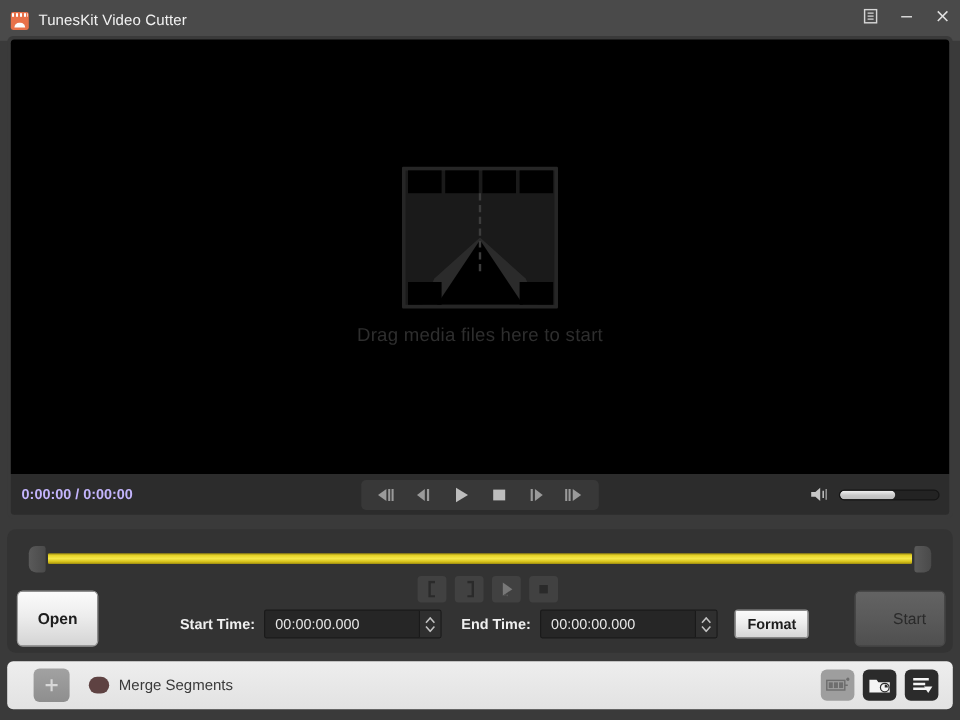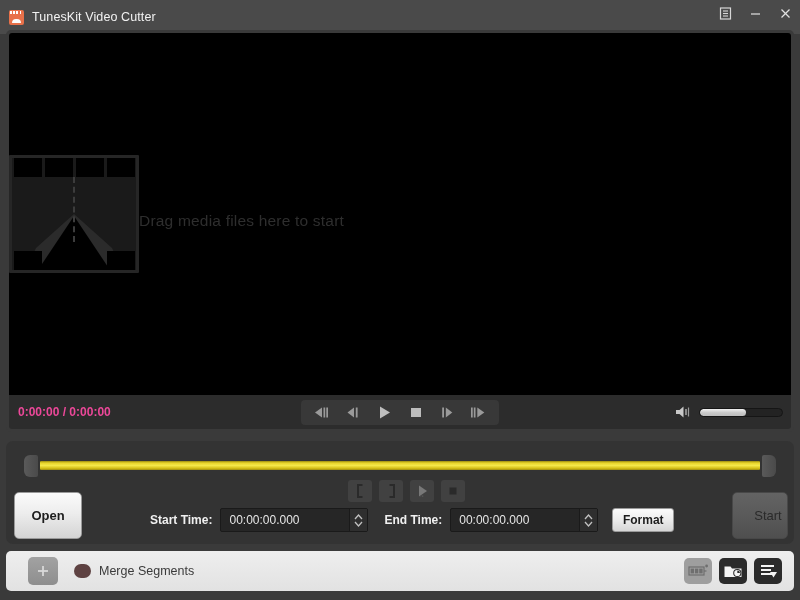--- a/index.html
+++ b/index.html
@@ -64,21 +64,21 @@
     width: 100%; height: 362px;
     background: #000;
     border-radius: 3px 3px 0 0;
     position: relative;
     overflow: hidden;
   }
   #drop-zone {
     position: absolute;
     left: 0; right: 0; top: 50%;
     transform: translateY(-50%);
-    display: flex; flex-direction: row;
+    display: flex; flex-direction: column;
     align-items: center;
   }
   #film-icon {
     width: 130px; height: 118px;
     position: relative;
     background: #1a1a1a;
     border: 3px solid #262626;
     border-radius: 1px;
   }
   #film-icon .perf-top, #film-icon .perf-bot {
@@ -113,21 +113,21 @@
   
   #player-bar {
     width: 100%; height: 34px;
     background: #2c2c2c;
     border-radius: 0 0 3px 3px;
     position: relative;
     display: flex; align-items: center;
   }
   #time-display {
     position: absolute; left: 9px;
-    font-size: 12px; font-weight: bold; color: #ec4899;
+    font-size: 12px; font-weight: bold; color: #c4b5fd;
   }
   #transport {
     margin: 0 auto;
     background: #383838;
     border-radius: 4px;
     height: 25px;
     display: flex; align-items: center;
     padding: 0 6px;
   }
   .tbtn {
@@ -196,21 +196,21 @@
     position: absolute; left: 14px; top: 492px;
     width: 68px; height: 47px;
     background: linear-gradient(to bottom, #fbfbfb 0%, #ededed 45%, #d4d4d4 100%);
     border: 1px solid #9a9a9a;
     border-radius: 5px;
     font-size: 13px; font-weight: bold; color: #1d1d1d;
     display: flex; align-items: center; justify-content: center;
   }
   #start-button {
     position: absolute; right: 12px; top: 492px;
-    width: 56px; height: 47px;
+    width: 76px; height: 47px;
     background: linear-gradient(to bottom, #636363 0%, #5a5a5a 50%, #4f4f4f 100%);
     border: 1px solid #484848;
     border-radius: 5px;
     font-size: 13px; color: #2a2a2a;
     display: flex; align-items: center; justify-content: center; padding-left: 16px;
   }
 
   #time-fields {
     position: absolute; left: 150px; top: 508px;
     display: flex; align-items: center;

